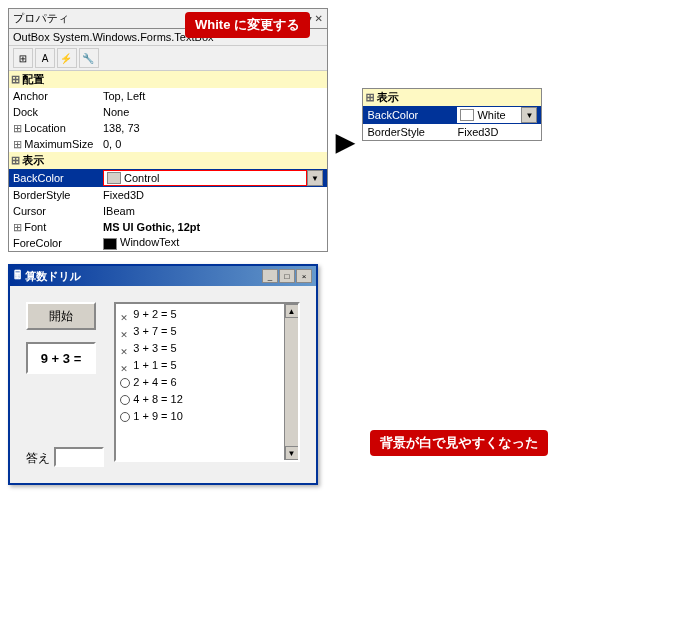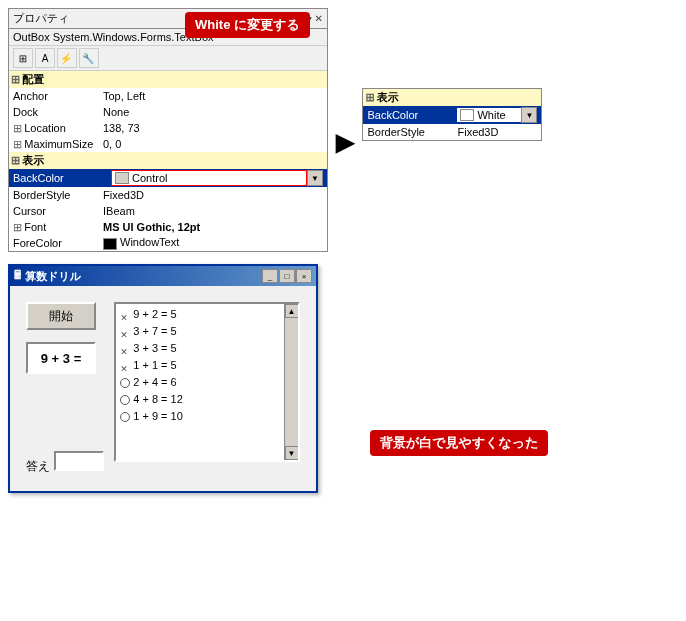--- a/index.html
+++ b/index.html
@@ -146,21 +146,20 @@
       line-height: 16px;
       cursor: pointer;
     }
 
     
     .backcolor-value {
       border: 1px solid red;
       padding: 1px 2px;
       display: flex;
       align-items: center;
-      margin-left: 8px;
     }
 
     
     .arrow-container {
       display: flex;
       align-items: center;
       padding: 0 8px;
       margin-top: 120px;
     }
 
@@ -309,21 +308,21 @@
       border-bottom: 2px solid #fff;
       display: flex;
       align-items: center;
       justify-content: center;
       font-size: 13px;
       font-weight: bold;
     }
 
     .answer-label {
       font-size: 12px;
-      margin-top: 12px;
+      margin-top: 4px;
       font-family: Liberation Mono, monospace;
     }
 
     .answer-input {
       width: 50px;
       height: 20px;
       background: #ffffff;
       border-top: 2px solid #888;
       border-left: 2px solid #888;
       border-right: 2px solid #fff;
@@ -494,21 +493,21 @@
 
   <div class="after-panel">
     <table class="panel-table">
       <tbody>
           <tr class="section-header">
         <td colspan="2"><span class="section-icon">⊞</span><span>表示</span></td>
       </tr>
       <tr class="selected-row">
         <td class="prop-name">BackColor</td>
         <td>
-          <div style="display:flex; align-items:center; justify-content:space-between;">
+          <div style="display:flex; justify-content:space-between;">
             <div style="padding:1px 3px; display:flex; align-items:center; background:white; color:black; flex:1;">
               <span class="color-swatch" style="background:#ffffff; border:1px solid #888;"></span>
               <span>White</span>
             </div>
             <div class="dropdown-arrow" style="background:#d4d0c8; color:#000;">▼</div>
           </div>
         </td>
       </tr>
       <tr>
         <td class="prop-name">BorderStyle</td>

